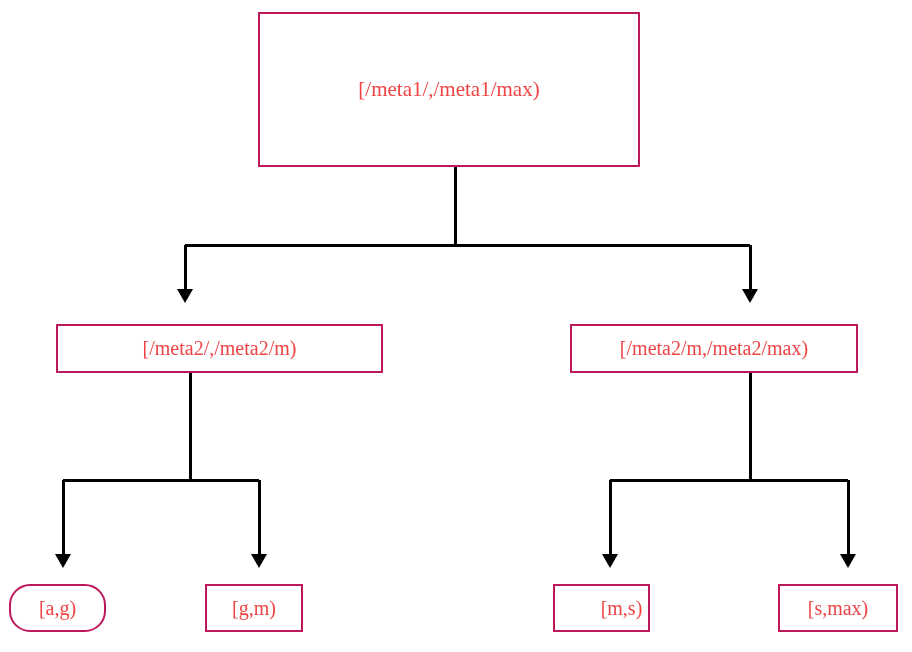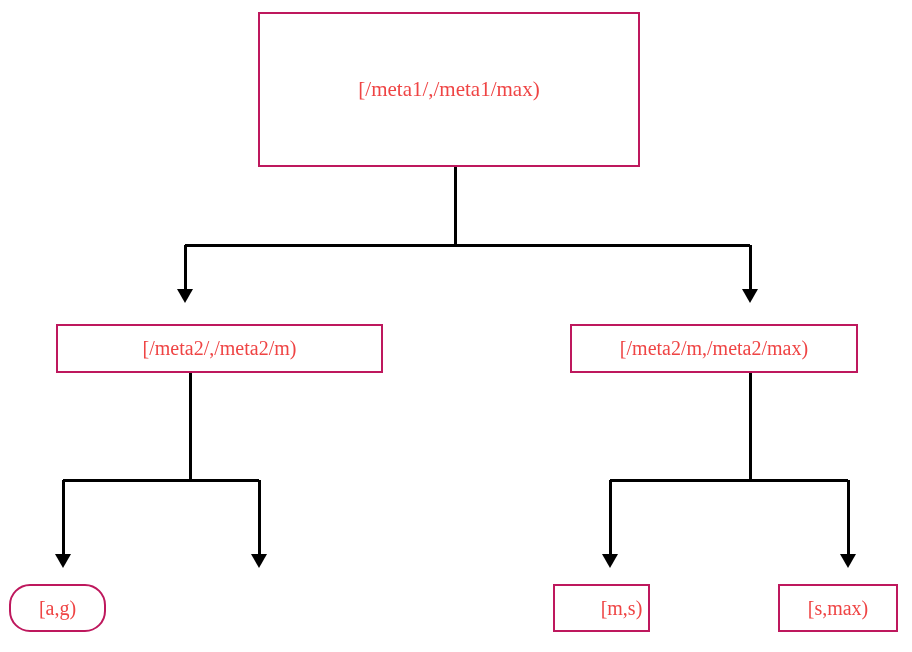--- a/index.html
+++ b/index.html
@@ -108,18 +108,19 @@
   </svg>
 
   <div class="node-box node-root">[/meta1/,/meta1/max)</div>
 
   <div class="node-box node-mid-left">[/meta2/,/meta2/m)</div>
 
   <div class="node-box node-mid-right">[/meta2/m,/meta2/max)</div>
 
   <div class="node-box node-leaf leaf-0">[a,g)</div>
 
+  <div class="node-box node-leaf leaf-1">[g,m)</div>
 
   <div class="node-box node-leaf leaf-2">[m,s)</div>
 
   <div class="node-box node-leaf leaf-3">[s,max)</div>
 
 </div>
 
 </body></html>

